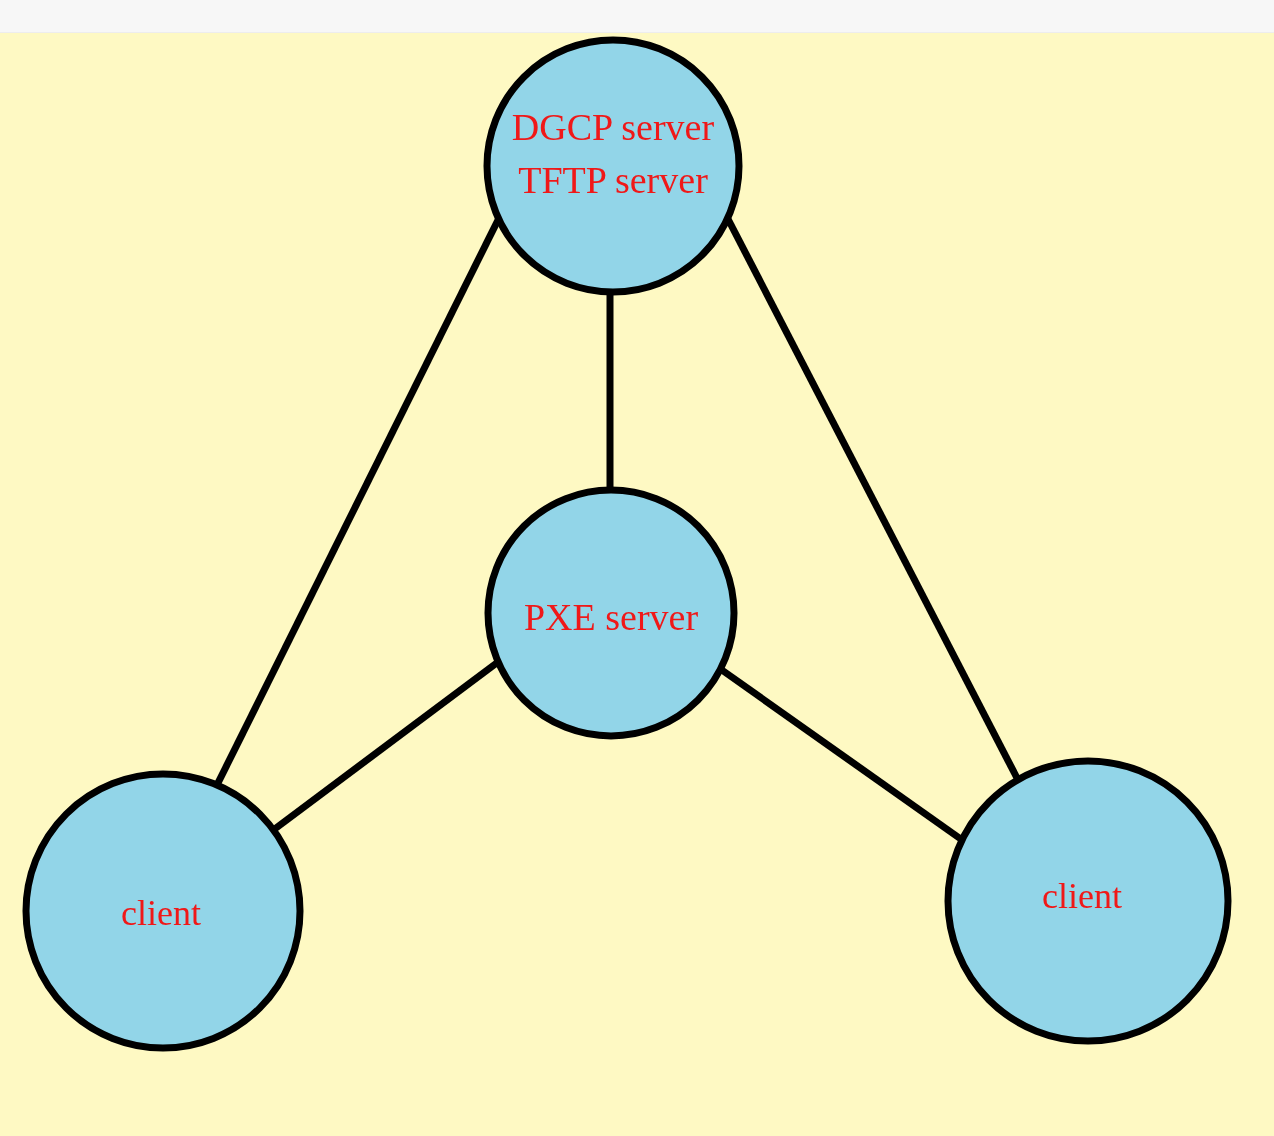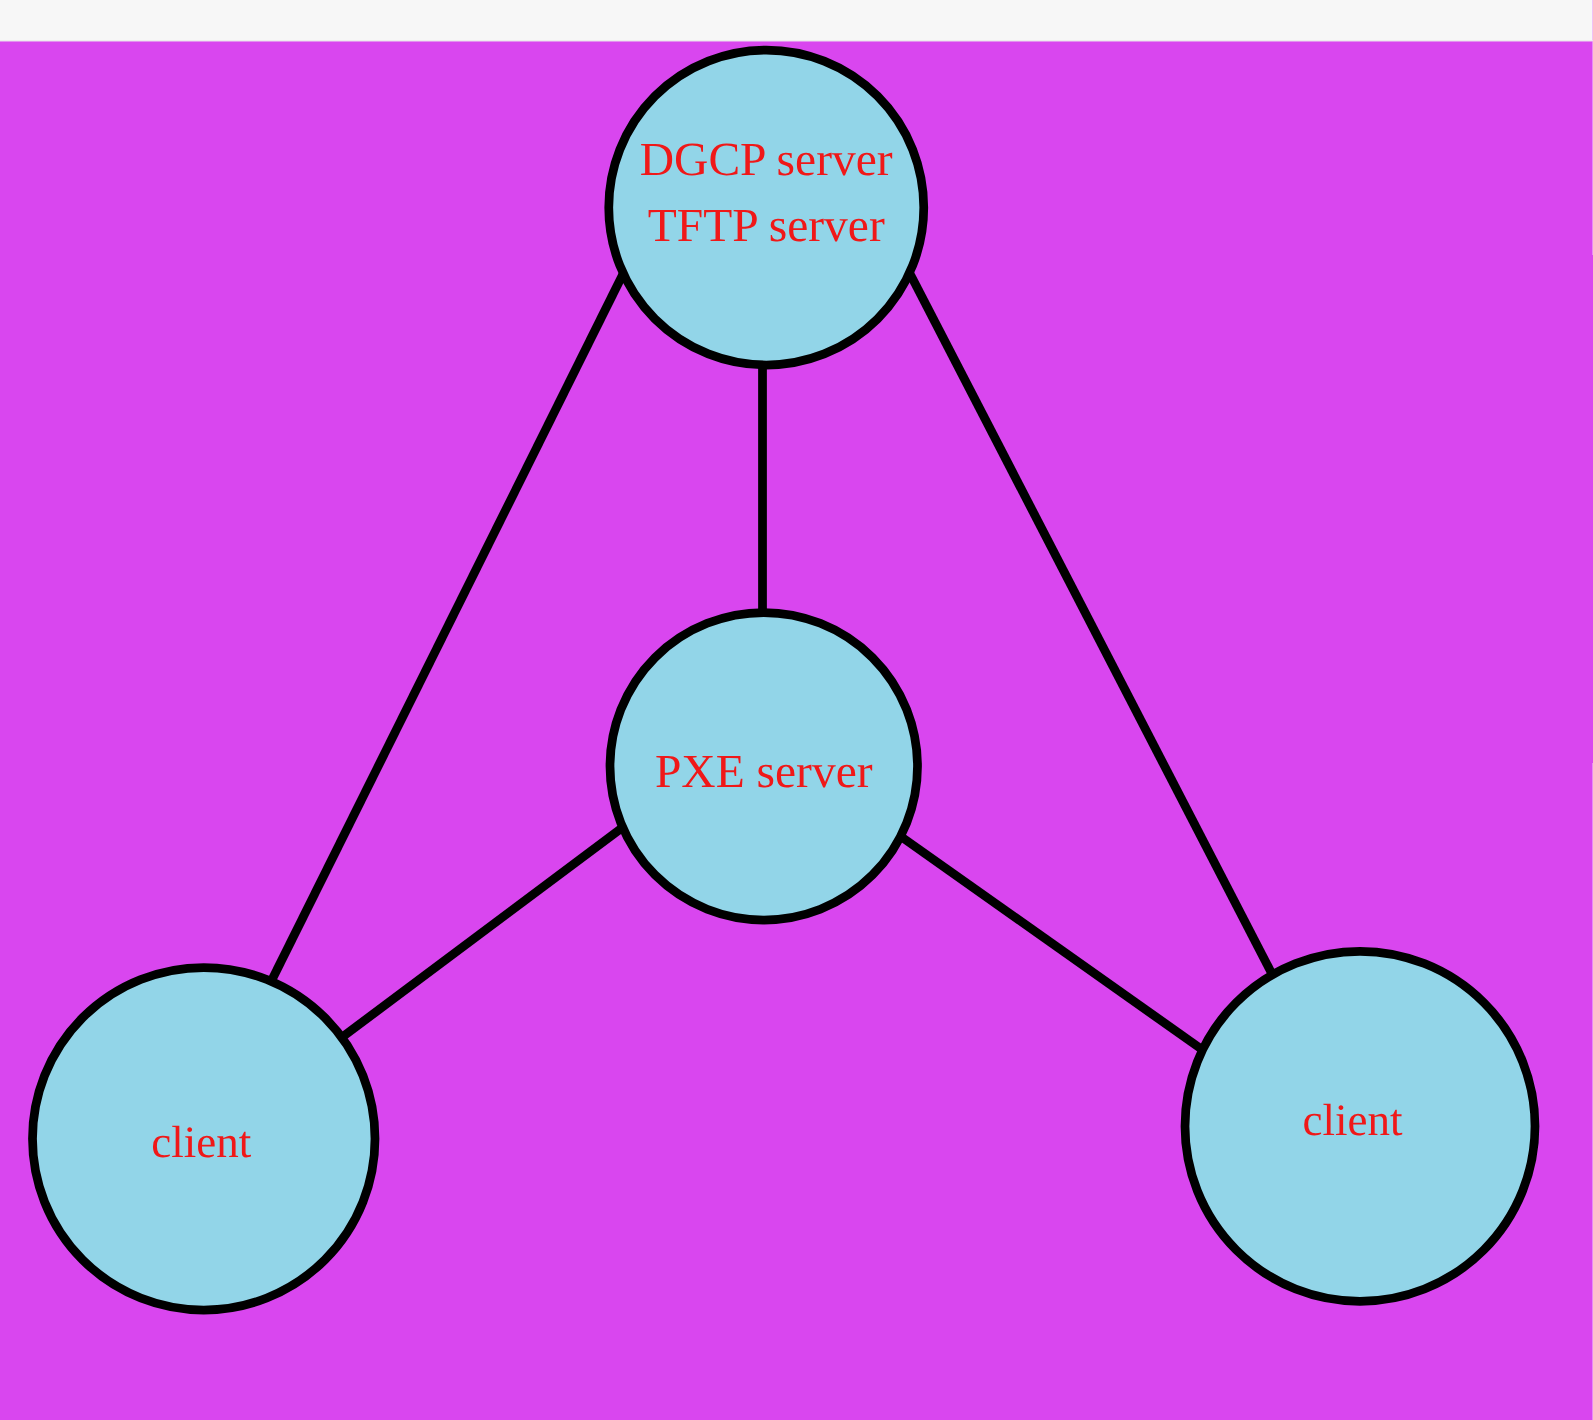--- a/index.html
+++ b/index.html
@@ -11,21 +11,21 @@
   body {
     width: 1274px;
     height: 1136px;
     overflow: hidden;
     font-family: "Liberation Serif", "DejaVu Serif", serif;
   }
   #page {
     position: relative;
     width: 1274px;
     height: 1136px;
-    background: #d946ef;
+    background: #fef9c3;
   }
   #top-strip {
     position: absolute;
     left: 0;
     top: 0;
     width: 1274px;
     height: 33px;
     background: #f7f7f7;
     border-bottom: 1px solid #ededed;
     box-sizing: border-box;

